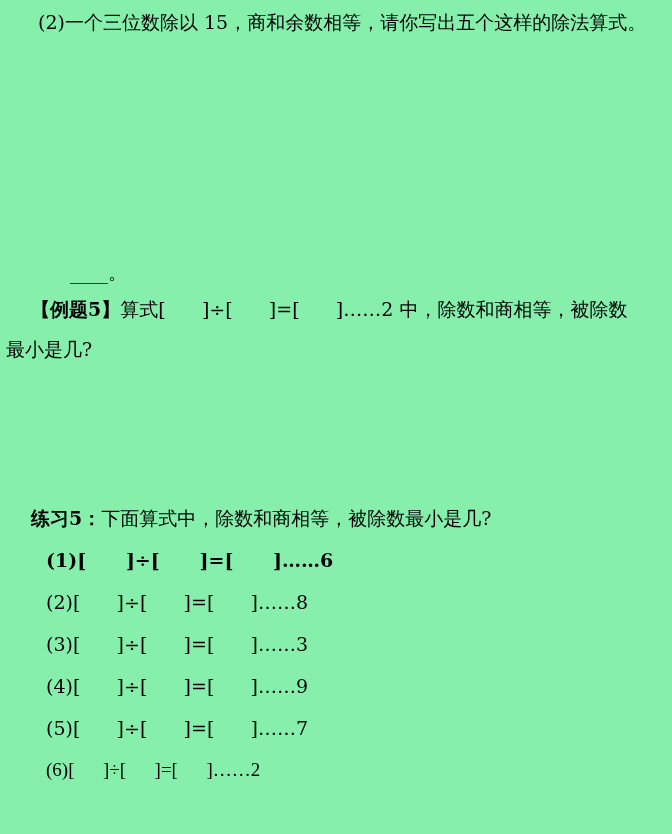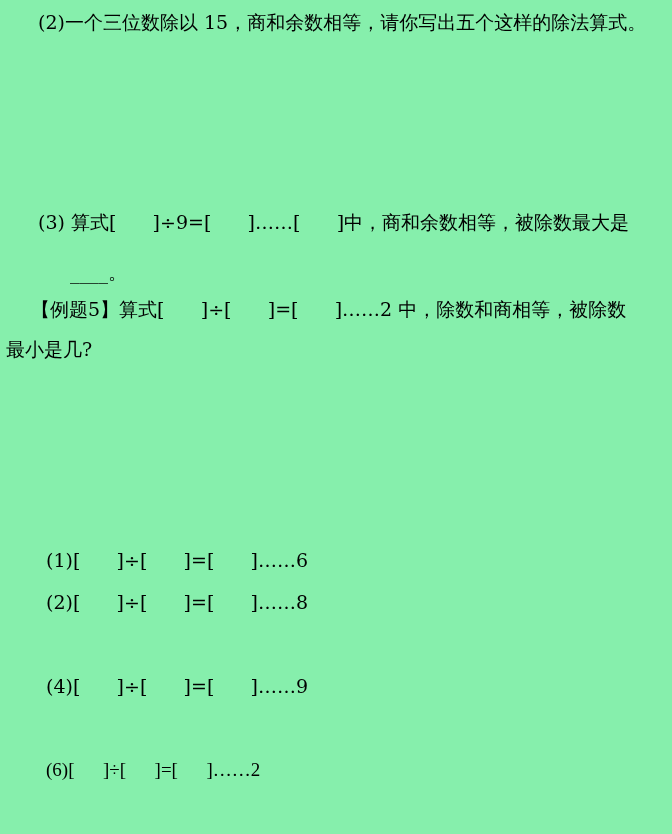--- a/index.html
+++ b/index.html
@@ -17,42 +17,44 @@
     overflow: hidden;
   }
   .line {
     position: absolute;
     font-size: 19px;
     line-height: 24px;
     white-space: pre;
     color: #000000;
   }
   .bold {
-    font-weight: normal;
+    font-weight: bold;
   }
 </style>
 </head>
 <body>
 
 <div class="page">
 
   <div class="line" style="top:10px; left:38px;">(2)一个三位数除以 15，商和余数相等，请你写出五个这样的除法算式。</div>
 
-  <div class="line" style="top:210px; left:38px;">(3) 算式[      ]÷9=[      ]……[      ]中，商和余数相等，被除数最大是</div>
 
   <div class="line" style="top:260px; left:70px;">____。</div>
 
   <div class="line" style="top:297px; left:31px;"><span class="bold">【例题5】</span><span>算式[      ]÷[      ]=[      ]……2 中，除数和商相等，被除数</span></div>
 
   <div class="line" style="top:337px; left:6px;">最小是几?</div>
 
+  <div class="line" style="top:506px; left:31px;"><span class="bold">练习5：</span><span>下面算式中，除数和商相等，被除数最小是几?</span></div>
 
-  <div class="line" style="top:548px; left:46px;">(1)[      ]÷[      ]=[      ]……6</div>
+  <div class="line" style="top:548px; left:46px;font-weight:bold;">(1)[      ]÷[      ]=[      ]……6</div>
 
   <div class="line" style="top:590px; left:46px;">(2)[      ]÷[      ]=[      ]……8</div>
 
+  <div class="line" style="top:632px; left:46px;">(3)[      ]÷[      ]=[      ]……3</div>
 
   <div class="line" style="top:674px; left:46px;">(4)[      ]÷[      ]=[      ]……9</div>
 
+  <div class="line" style="top:716px; left:46px;">(5)[      ]÷[      ]=[      ]……7</div>
 
   <div class="line" style="top:758px; left:46px;font-family:Liberation Serif, serif;">(6)[      ]÷[      ]=[      ]……2</div>
 
 </div>
 
 </body></html>

